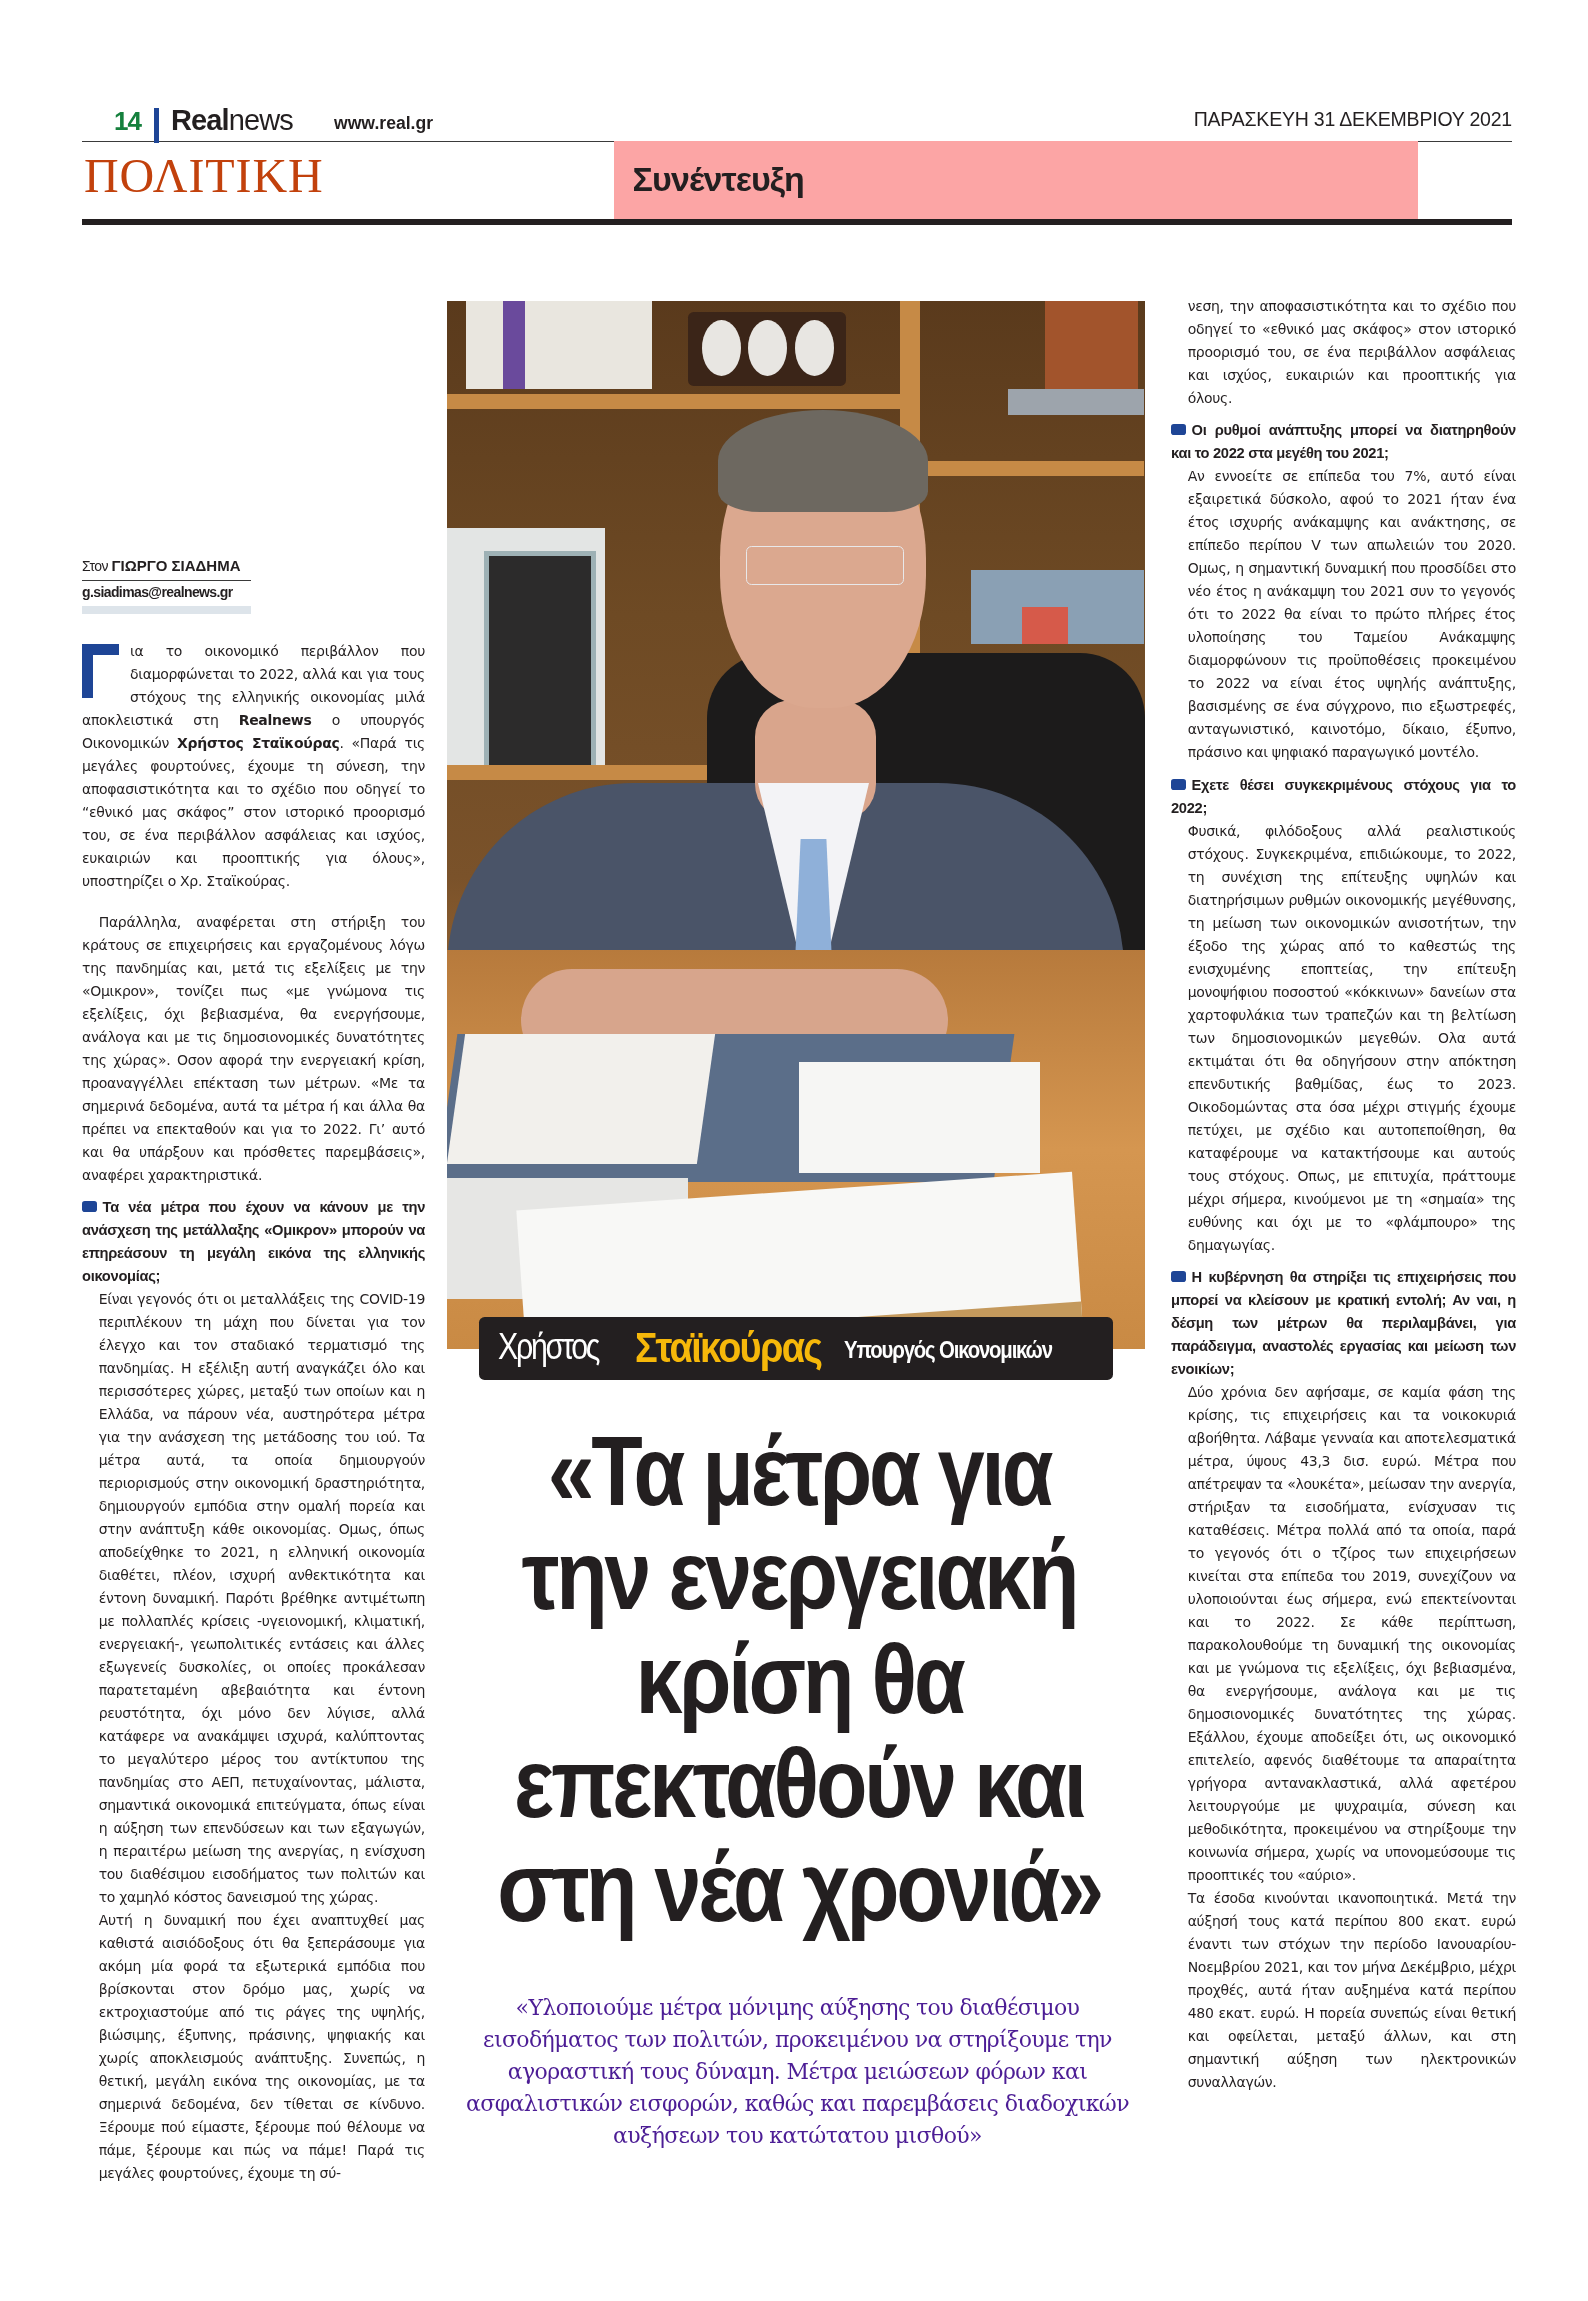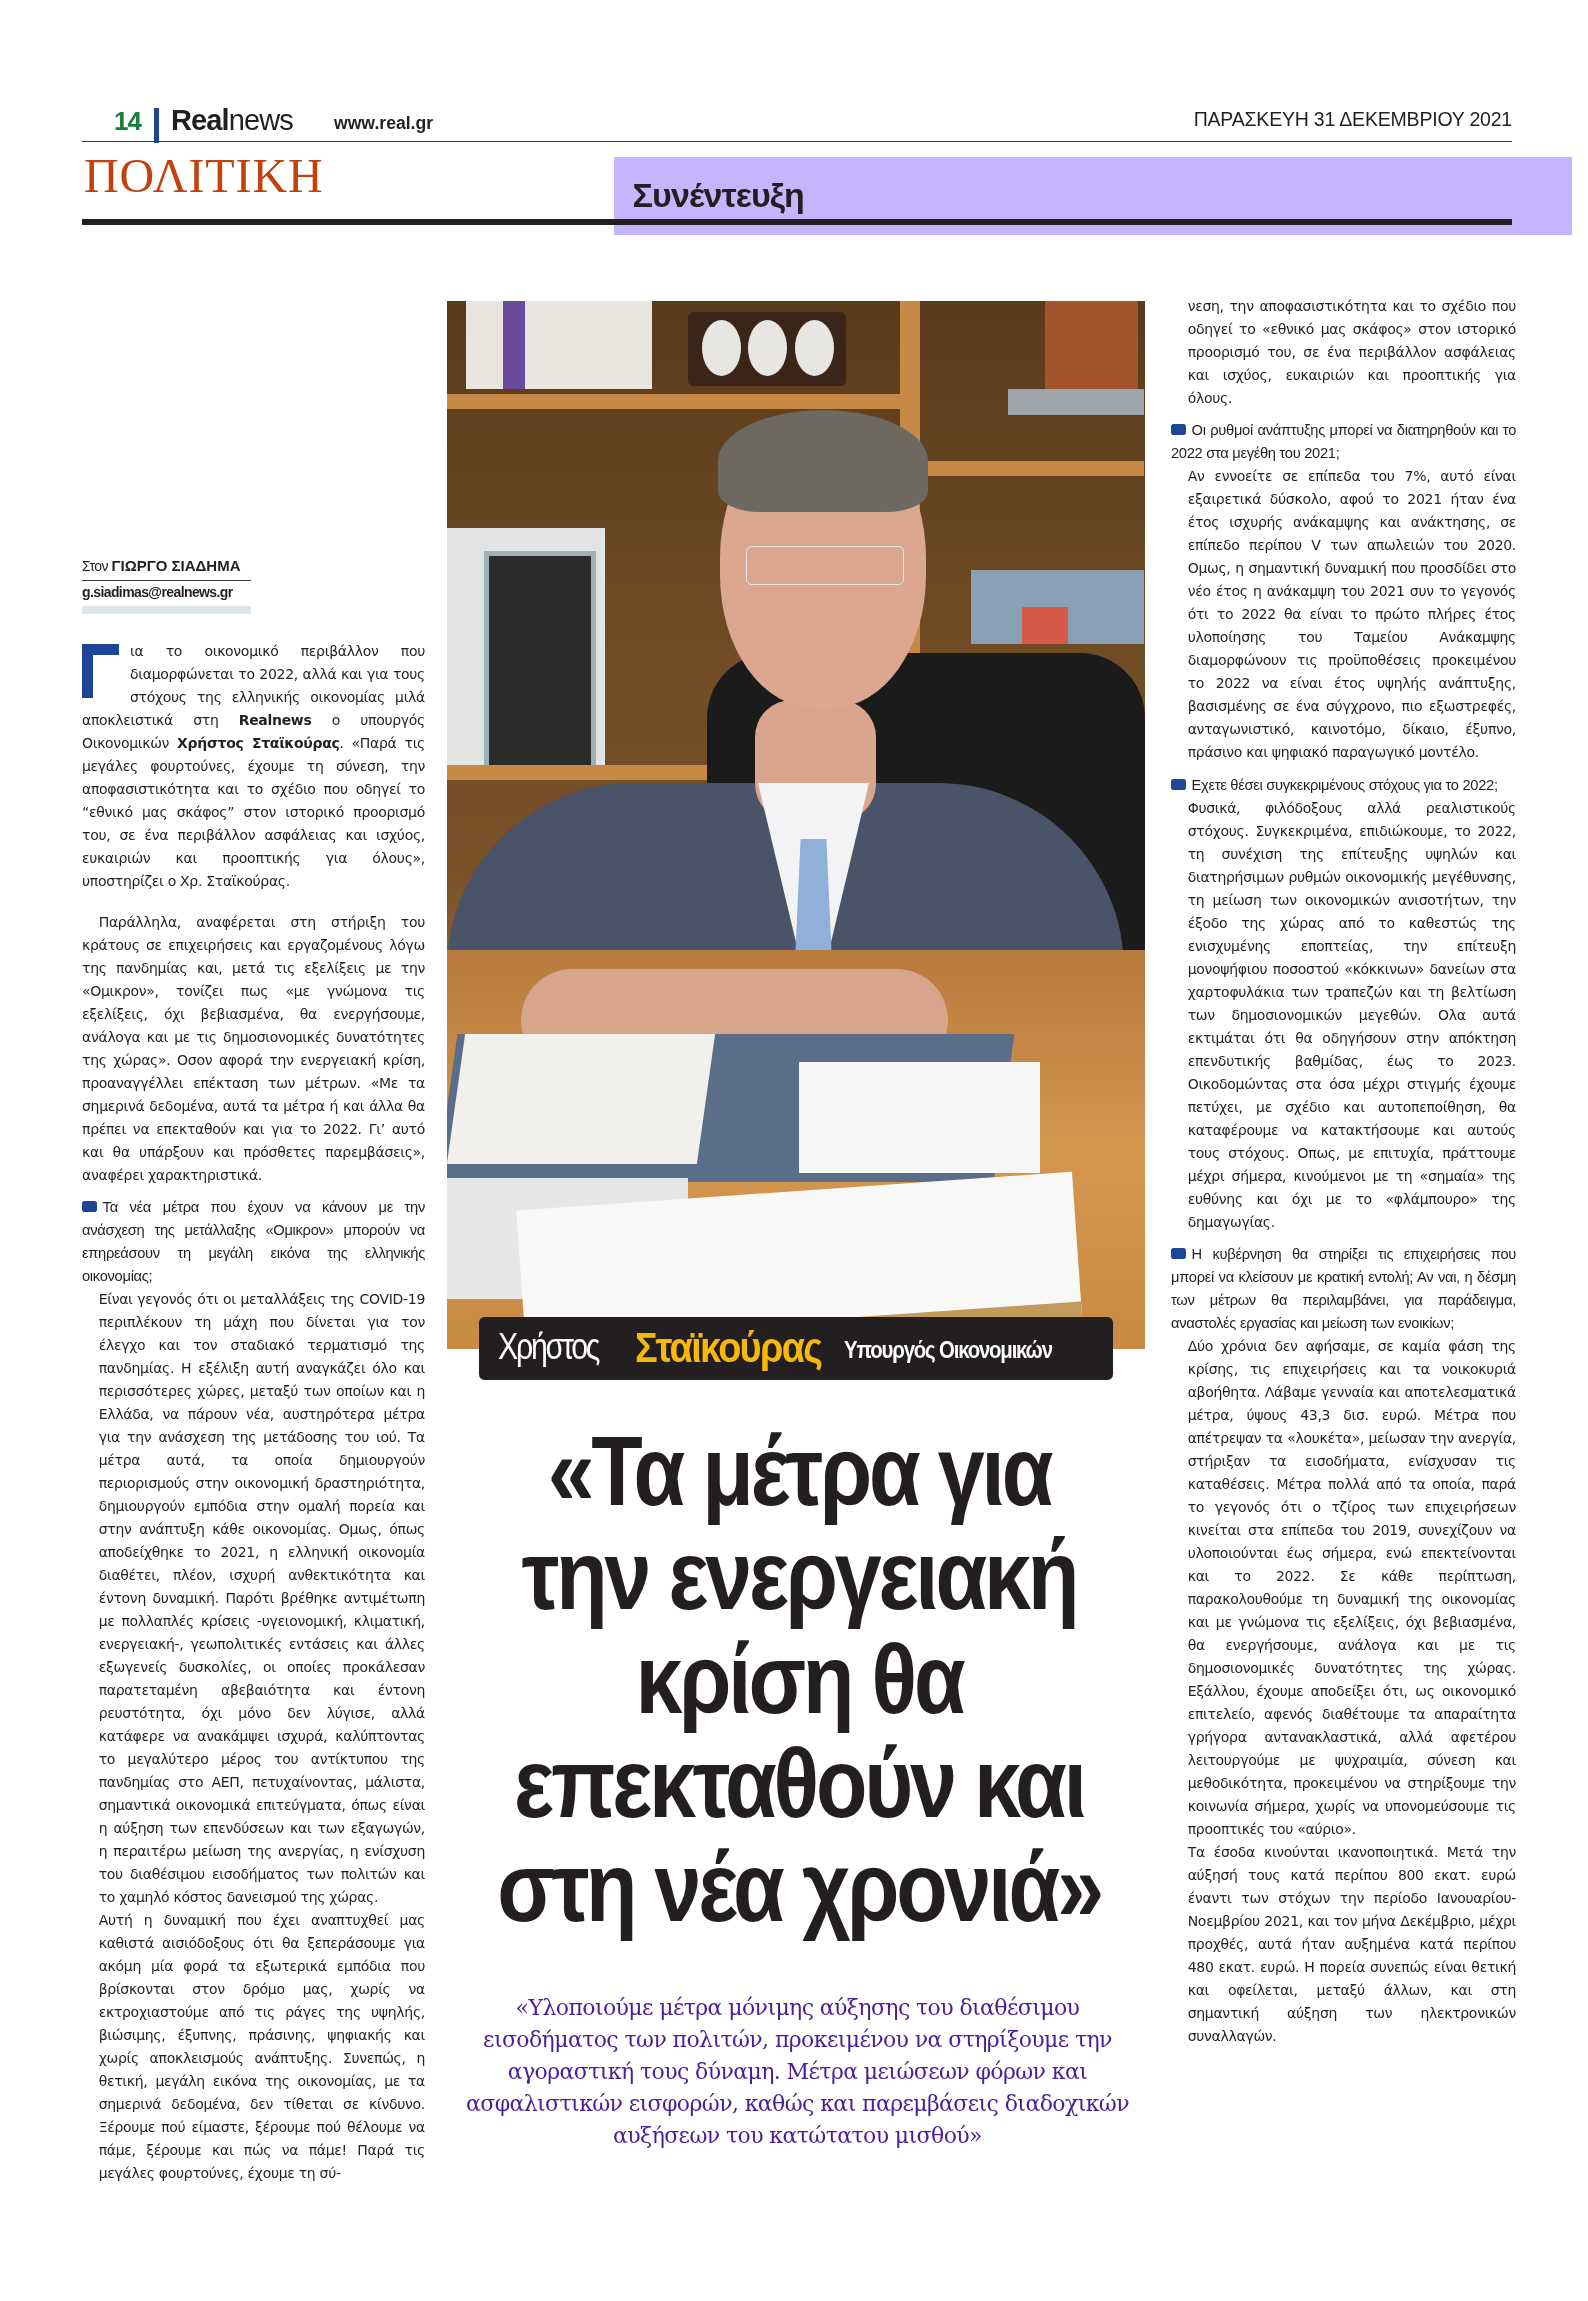--- a/index.html
+++ b/index.html
@@ -16,40 +16,40 @@
            font-size: 29px; letter-spacing: -0.9px; color: #231f20; }
   .brand b { font-weight: 700; text-align: right; }
   .brand-url { position: absolute; left: 252px; top: 11px; font-family: "Liberation Sans", sans-serif;
                font-weight: 700; font-size: 17.6px; color: #231f20; }
   .date { position: absolute; right: 0px; top: 5.6px; font-family: "Liberation Sans", sans-serif;
           font-size: 19.5px; letter-spacing: -0.2px; color: #231f20; }
 
   .section-band { position: absolute; left: 82px; top: 141px; width: 1430px; height: 78px; }
   .section-name { position: absolute; left: 1.9px; top: 7.4px; font-family: "Liberation Serif", serif;
                   font-size: 48px; color: #c2410c; letter-spacing: 0.9px; }
-  .section-tag { position: absolute; left: 532px; top: 16px; width: 958px; height: 78px; background: #c4b5fd; }
+  .section-tag { position: absolute; left: 532px; top: 0; width: 804px; height: 78px; background: #fca5a5; }
   .section-tag span { position: absolute; left: 18.6px; top: 18.6px; font-family: "Liberation Sans", sans-serif;
                       font-weight: 700; font-size: 34px; color: #231f20; letter-spacing: -0.9px; }
   .heavy-rule { position: absolute; left: 82px; top: 219px; width: 1430px; height: 5.6px; background: #231f20; }
 
   
   .byline { position: absolute; left: 82px; top: 557px; width: 169px; }
   .byline .by { font-family: "Liberation Sans", sans-serif; font-size: 14px; color: #231f20;
                 padding-bottom: 5.6px; border-bottom: 0.9px solid #3a3a3a; white-space: nowrap; letter-spacing: -0.5px; }
   .byline .by b { font-size: 15px; letter-spacing: 0; }
   .byline .mail { font-family: "Liberation Sans", sans-serif; font-size: 14px; font-weight: 700;
                   color: #231f20; margin-top: 3.7px; letter-spacing: -0.6px; }
   .byline .band { height: 8.3px; background: #dde4ea; margin-top: 5.6px; }
 
   .col { position: absolute; font-family: "DejaVu Sans", sans-serif; font-size: 14px;
          line-height: 23px; color: #231f20; text-align: justify; letter-spacing: -0.3px; }
   .col p { margin: 0; }
   .col .ind { text-indent: 16.7px; margin-top: 18px; }
   .col .ans { padding-left: 16.7px; }
-  .col .q { font-family: "Liberation Sans", sans-serif; font-weight: 400; font-size: 14.7px;
+  .col .q { font-family: "Liberation Sans", sans-serif; font-weight: 700; font-size: 14.7px;
             line-height: 23px; margin-top: 9.3px; letter-spacing: -0.3px; }
   .col .q .bullet { display: inline-block; width: 15px; height: 11px; background: #1e4596;
                     border-radius: 2.8px; margin-right: 5.6px; vertical-align: 0px; }
   .col-left { left: 82px; top: 640px; width: 343px; }
   .dropcap { float: left; width: 37px; height: 54px; margin: 3.7px 11px 0 0; position: relative; }
   .dropcap i { position: absolute; left: 0; top: 0; width: 37px; height: 11px; background: #1e4596; }
   .dropcap b { position: absolute; left: 0; top: 0; width: 11px; height: 54px; background: #1e4596; }
   .col .bold { font-weight: 700; }
 
   

